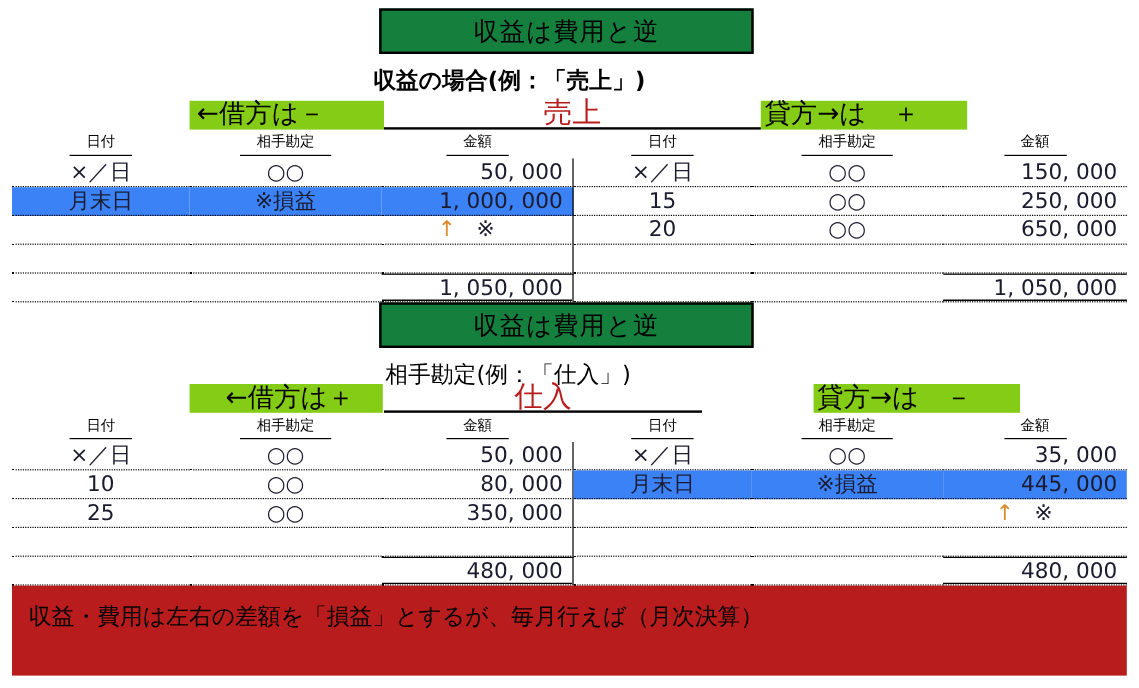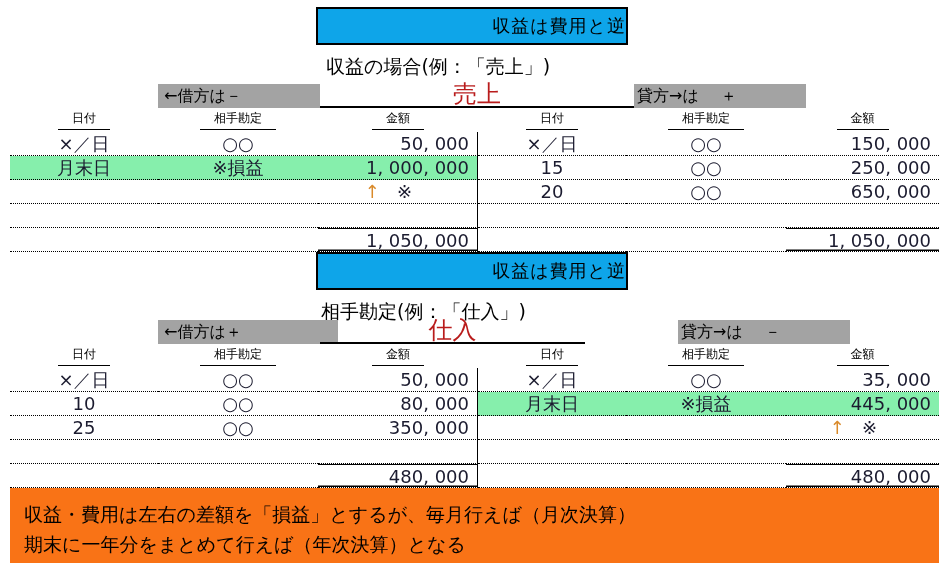--- a/index.html
+++ b/index.html
@@ -13,59 +13,59 @@
     position: relative;
     font-family: "DejaVu Sans", "Liberation Sans", sans-serif;
     color: #000000;
     overflow: hidden;
   }
 
   
   .banner {
     position: absolute;
     box-sizing: border-box;
-    background: #0ea5e9;
+    background: #15803d;
     border: 2px solid #000000;
     display: flex;
     align-items: center;
-    justify-content: flex-end;
-    font-size: 18px;
+    justify-content: center;
+    font-size: 21px;
     letter-spacing: 1px;
     color: #000;
   }
   #banner-1 { left: 316px; top: 7px;   width: 312px; height: 38px; }
   #banner-2 { left: 316px; top: 252px; width: 312px; height: 38px; }
 
   
   .caption {
     position: absolute;
     font-size: 19px;
     white-space: nowrap;
     color: #000;
   }
-  #caption-1 { left: 326px; top: 54px;  }
+  #caption-1 { left: 311px; top: 54px; font-weight: bold;  }
   #caption-2 { left: 321px; top: 299px; }
 
   
   .tag {
     position: absolute;
     box-sizing: border-box;
-    background: #a3a3a3;
-    font-size: 16px;
+    background: #84cc16;
+    font-size: 22px;
     white-space: nowrap;
     height: 24px;
     line-height: 24px;
     color: #000;
   }
   .tag.left  { padding-left: 6px; }
   .tag.right { padding-left: 3px; }
 
   #tag-debit-1  { left: 158px; top: 84px;  width: 162px; }
   #tag-credit-1 { left: 634px; top: 84px;  width: 172px; }
-  #tag-debit-2  { left: 158px; top: 320px; width: 180px; }
+  #tag-debit-2  { left: 158px; top: 320px; width: 161px; text-align: center; }
   #tag-credit-2 { left: 634px; top: 320px; width: 172px; margin-left: 44px; }
   .tag .spacer { display: inline-block; width: 22px; }
 
   
   .acct-title {
     position: absolute;
     box-sizing: border-box;
     font-size: 24px;
     text-align: center;
     border-bottom: 2px solid #000;
@@ -116,40 +116,40 @@
     border-bottom: 1px dotted #000;
   }
   .c-date { text-align: center; }
   .c-acct { text-align: center; }
   .c-amt  { text-align: right; padding-right: 8px; }
 
   
   .div-right { border-right: 1.7px solid #000; }
 
   
-  .hl { background: #86efac; }
+  .hl { background: #3b82f6; }
 
   .arrow-mark {
     color: #D98A2B;
     font-size: 18px;
   }
   .kome {
     color: #1b1b2f;
     font-size: 18px;
   }
 
   
   #note {
     position: absolute;
     left: 10px;
     top: 488px;
     width: 929px;
     height: 75px;
     box-sizing: border-box;
-    background: #f97316;
+    background: #b91c1c;
     padding: 11px 14px 0 14px;
     font-size: 19px;
     line-height: 30px;
     color: #000;
   }
   .note-line { white-space: nowrap; }
 </style>
 </head>
 <body>
 
@@ -203,14 +203,13 @@
     <div class="hdr"><span class="ul">日付</span></div>
     <div class="hdr"><span class="ul">相手勘定</span></div>
     <div class="hdr"><span class="ul">金額</span></div>
 
     <div id="rows-2" style="display:contents"><div class="cell c-date row-top">×／日</div><div class="cell c-acct row-top">○○</div><div class="cell c-amt row-top div-right">50, 000</div><div class="cell c-date row-top">×／日</div><div class="cell c-acct row-top">○○</div><div class="cell c-amt row-top">35, 000</div><div class="cell c-date">10</div><div class="cell c-acct">○○</div><div class="cell c-amt div-right">80, 000</div><div class="cell c-date hl">月末日</div><div class="cell c-acct hl">※損益</div><div class="cell c-amt hl">445, 000</div><div class="cell c-date">25</div><div class="cell c-acct">○○</div><div class="cell c-amt div-right">350, 000</div><div class="cell c-date"></div><div class="cell c-acct"></div><div class="cell c-amt" style="text-align: center; padding-right: 18px;"><span class="arrow-mark">↑</span>&nbsp;&nbsp;&nbsp;<span class="kome">※</span></div><div class="cell c-date"></div><div class="cell c-acct"></div><div class="cell c-amt div-right"></div><div class="cell c-date"></div><div class="cell c-acct"></div><div class="cell c-amt"></div><div class="cell c-date"></div><div class="cell c-acct"></div><div class="cell c-amt div-right" style="border-top: 1.7px solid rgb(0, 0, 0); border-bottom: 1px dotted rgb(0, 0, 0); box-shadow: rgb(0, 0, 0) 0px -4px 0px -2.6px inset;">480, 000</div><div class="cell c-date"></div><div class="cell c-acct"></div><div class="cell c-amt" style="border-top: 1.7px solid rgb(0, 0, 0); border-bottom: 1px dotted rgb(0, 0, 0); box-shadow: rgb(0, 0, 0) 0px -4px 0px -2.6px inset;">480, 000</div></div>
   </div>
 </div>
 
 <div id="note">
   <div class="note-line">収益・費用は左右の差額を「損益」とするが、毎月行えば（月次決算）</div>
-  <div class="note-line">期末に一年分をまとめて行えば（年次決算）となる</div>
 </div>
 
 </body></html>

